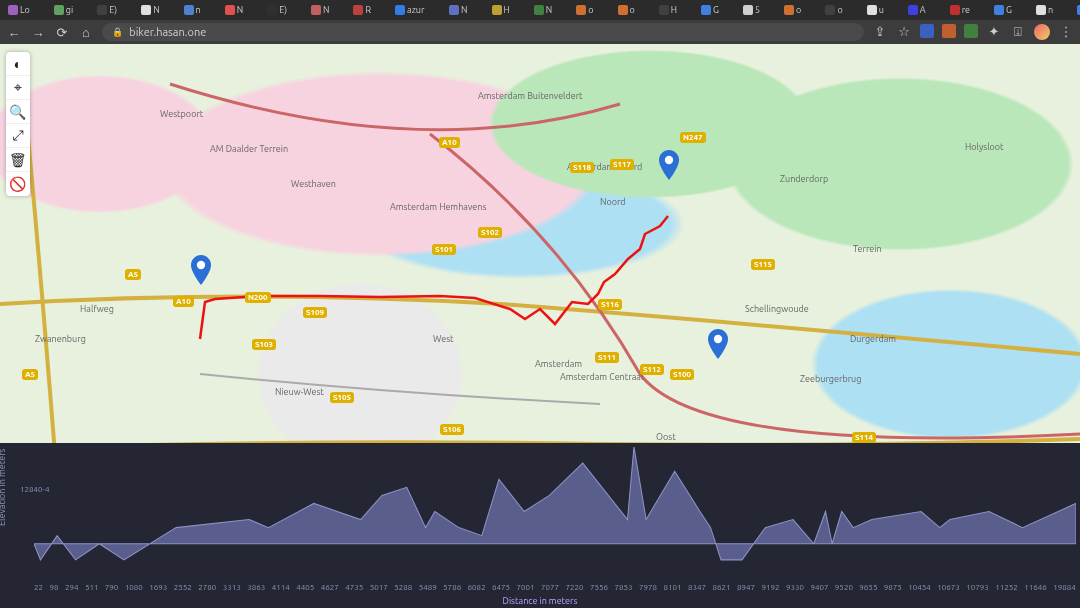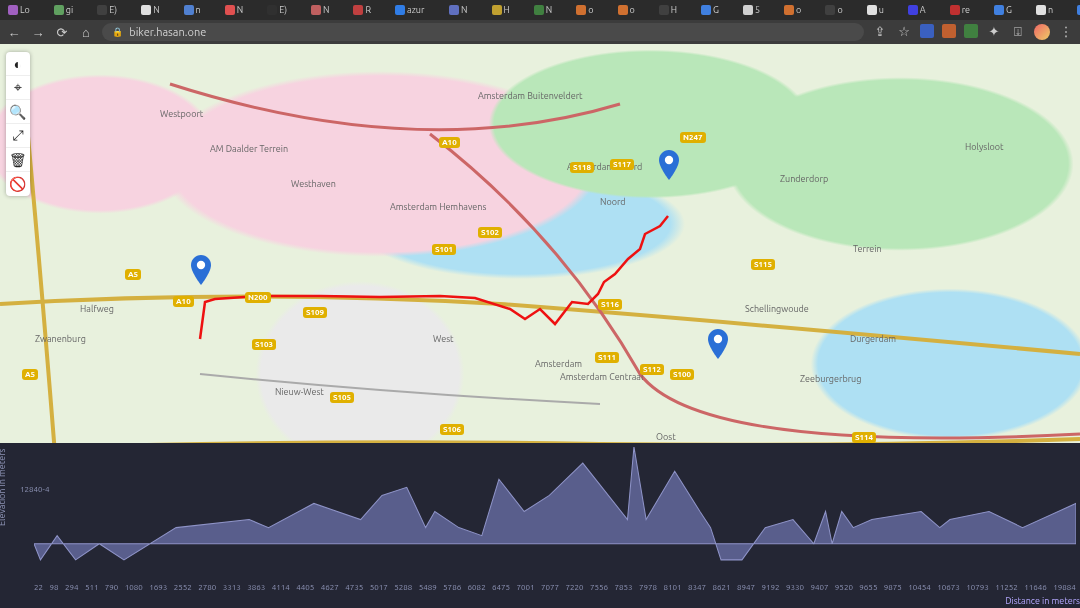--- a/index.html
+++ b/index.html
@@ -53,21 +53,21 @@
 .shield   { position: absolute; font-size: 8px; font-weight: 700; color: #fff; background: #e0b000; border-radius: 3px; padding: 1px 3px; pointer-events: none; }
 
 
 .tools { position: absolute; top: 8px; left: 6px; background: #fff; border-radius: 4px; box-shadow: 0 0 4px rgba(0,0,0,.3); display: flex; flex-direction: column; }
 .tool { width: 24px; height: 24px; display: flex; align-items: center; justify-content: center; cursor: pointer; color: #222; font-size: 14px; }
 .tool:not(:last-child) { border-bottom: 1px solid #eee; }
 
 
 .chartarea { height: 165px; background: #242634; position: relative; color: #8d93b5; font-size: 8px; }
 .ylabel { position: absolute; left: 2px; top: 50%; transform: rotate(-90deg) translate(0, -50%); transform-origin: left top; white-space: nowrap; font-size: 9px; }
-.xlabel { position: absolute; bottom: 2px; left: 0; right: 0; text-align: right; font-size: 9px; color:#b4a8ff; }
+.xlabel { position: absolute; bottom: 2px; left: 0; right: 0; text-align: center; font-size: 9px; color:#b4a8ff; }
 .yaxis { position: absolute; left: 20px; top: 4px; bottom: 32px; display: flex; flex-direction: row; justify-content: space-between; margin-top: 38px; }
 .xaxis { position: absolute; left: 34px; right: 4px; bottom: 16px; display: flex; justify-content: space-between; }
 .xaxis span { transform: none; }
 .plot { position: absolute; left: 34px; right: 4px; top: 4px; bottom: 32px; }
 .plot svg { width: 100%; height: 100%; }
 </style>
 </head>
 <body>
 
 <div class="tabstrip">

